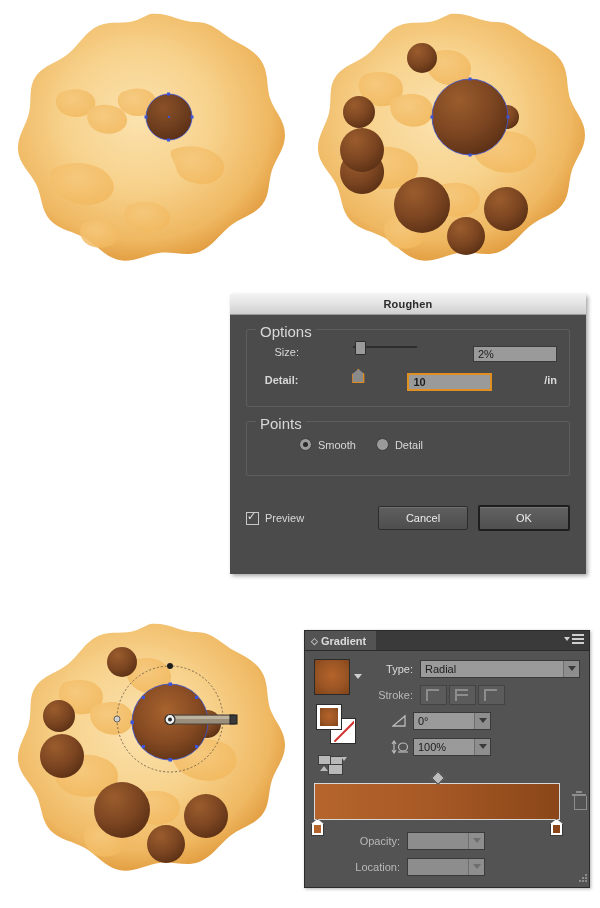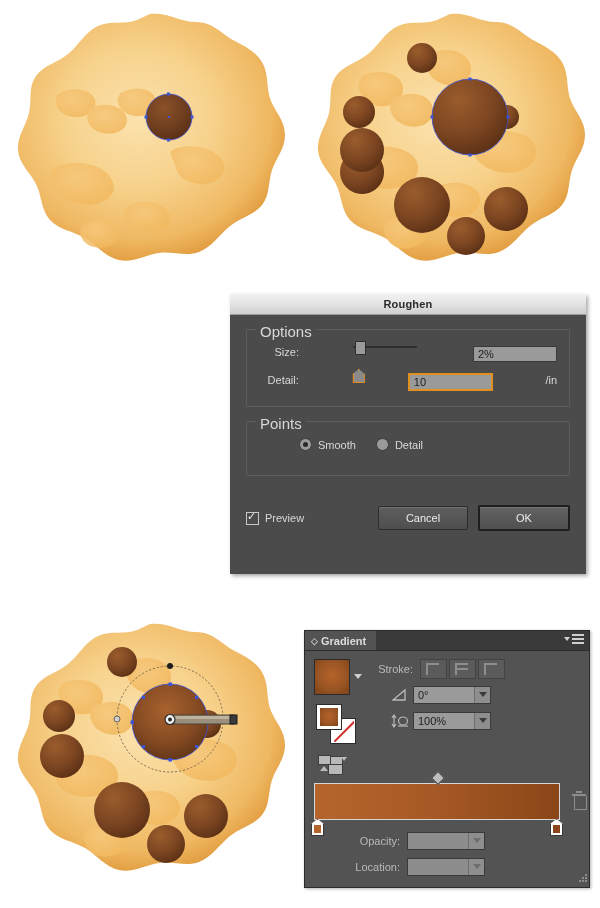--- a/index.html
+++ b/index.html
@@ -41,21 +41,21 @@
     padding: 16px 12px 12px 12px;
     margin-bottom: 14px;
   }
   .fieldset-legend {
     position: absolute; top: -7px; left: 9px;
     background: #4b4b4b;
     padding: 0 4px;
     font-size: 15px; color: #d8d8d8;
   }
   .row { display: flex; height: 20px; margin-bottom: 8px; gap: 48px; }
-  .row:last-child { margin-bottom: 0; }
+  .row:last-child { margin-bottom: 0; font-weight: bold; }
   .lbl { font-size: 11px; color: #d8d8d8; }
   .lbl.right { text-align: right; }
 
   .slider-track {
     flex: 1 1 auto;
     height: 2px;
     background: #2e2e2e;
     position: relative;
     margin: 0 8px 0 6px;
   }
@@ -568,20 +568,29 @@
             <i class="gt-a"></i>
               <i class="gt-b"></i>
               <i class="gt-c"></i>
             <span class="gt-tri"></span>
             <span class="gt-caret"></span>
           </div>
         </div>
       </div>
 
       <div class="g-right">
+        <div class="g-row">
+          <span class="g-label bright">Type:</span>
+          <div class="select" style="width:160px">
+            <span>Radial</span>
+            <span class="arrow-box">
+                <span class="arrow"></span>
+              </span>
+          </div>
+        </div>
 
         <div class="g-row">
           <span class="g-label">Stroke:</span>
           <div class="stroke-btns">
             <div class="stroke-btn">
                 <i class="sb-v"></i>
                 <i class="sb-h"></i>
               </div>
             <div class="stroke-btn">
                 <i class="sb-v"></i>

